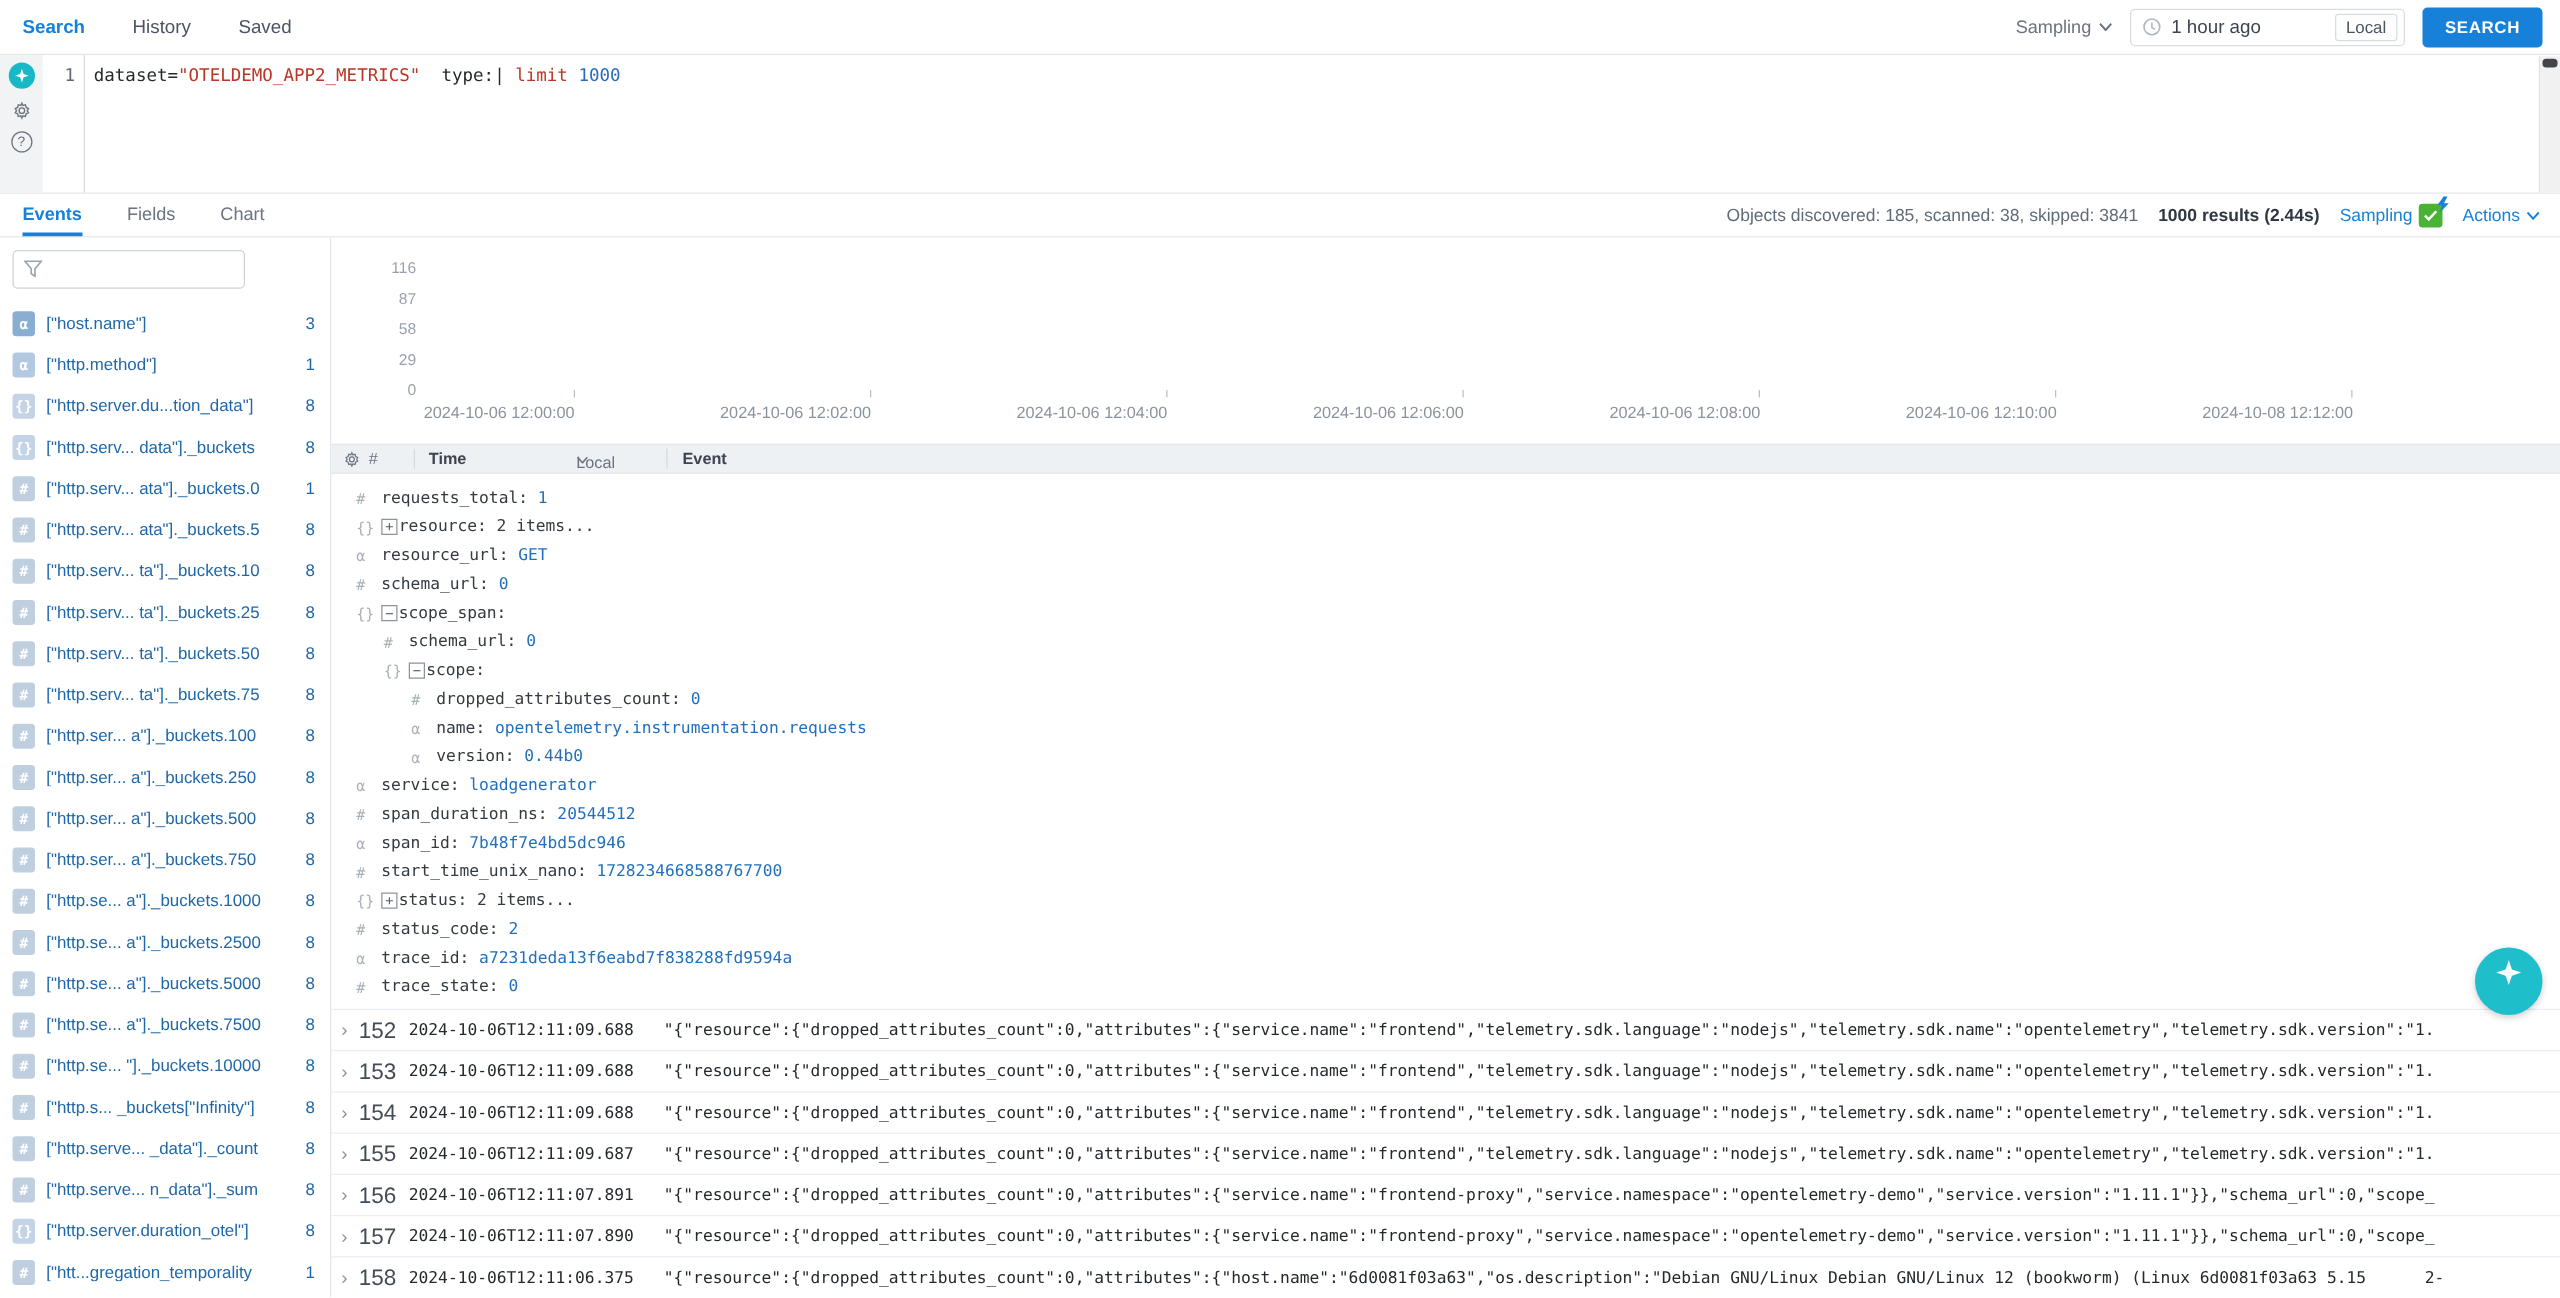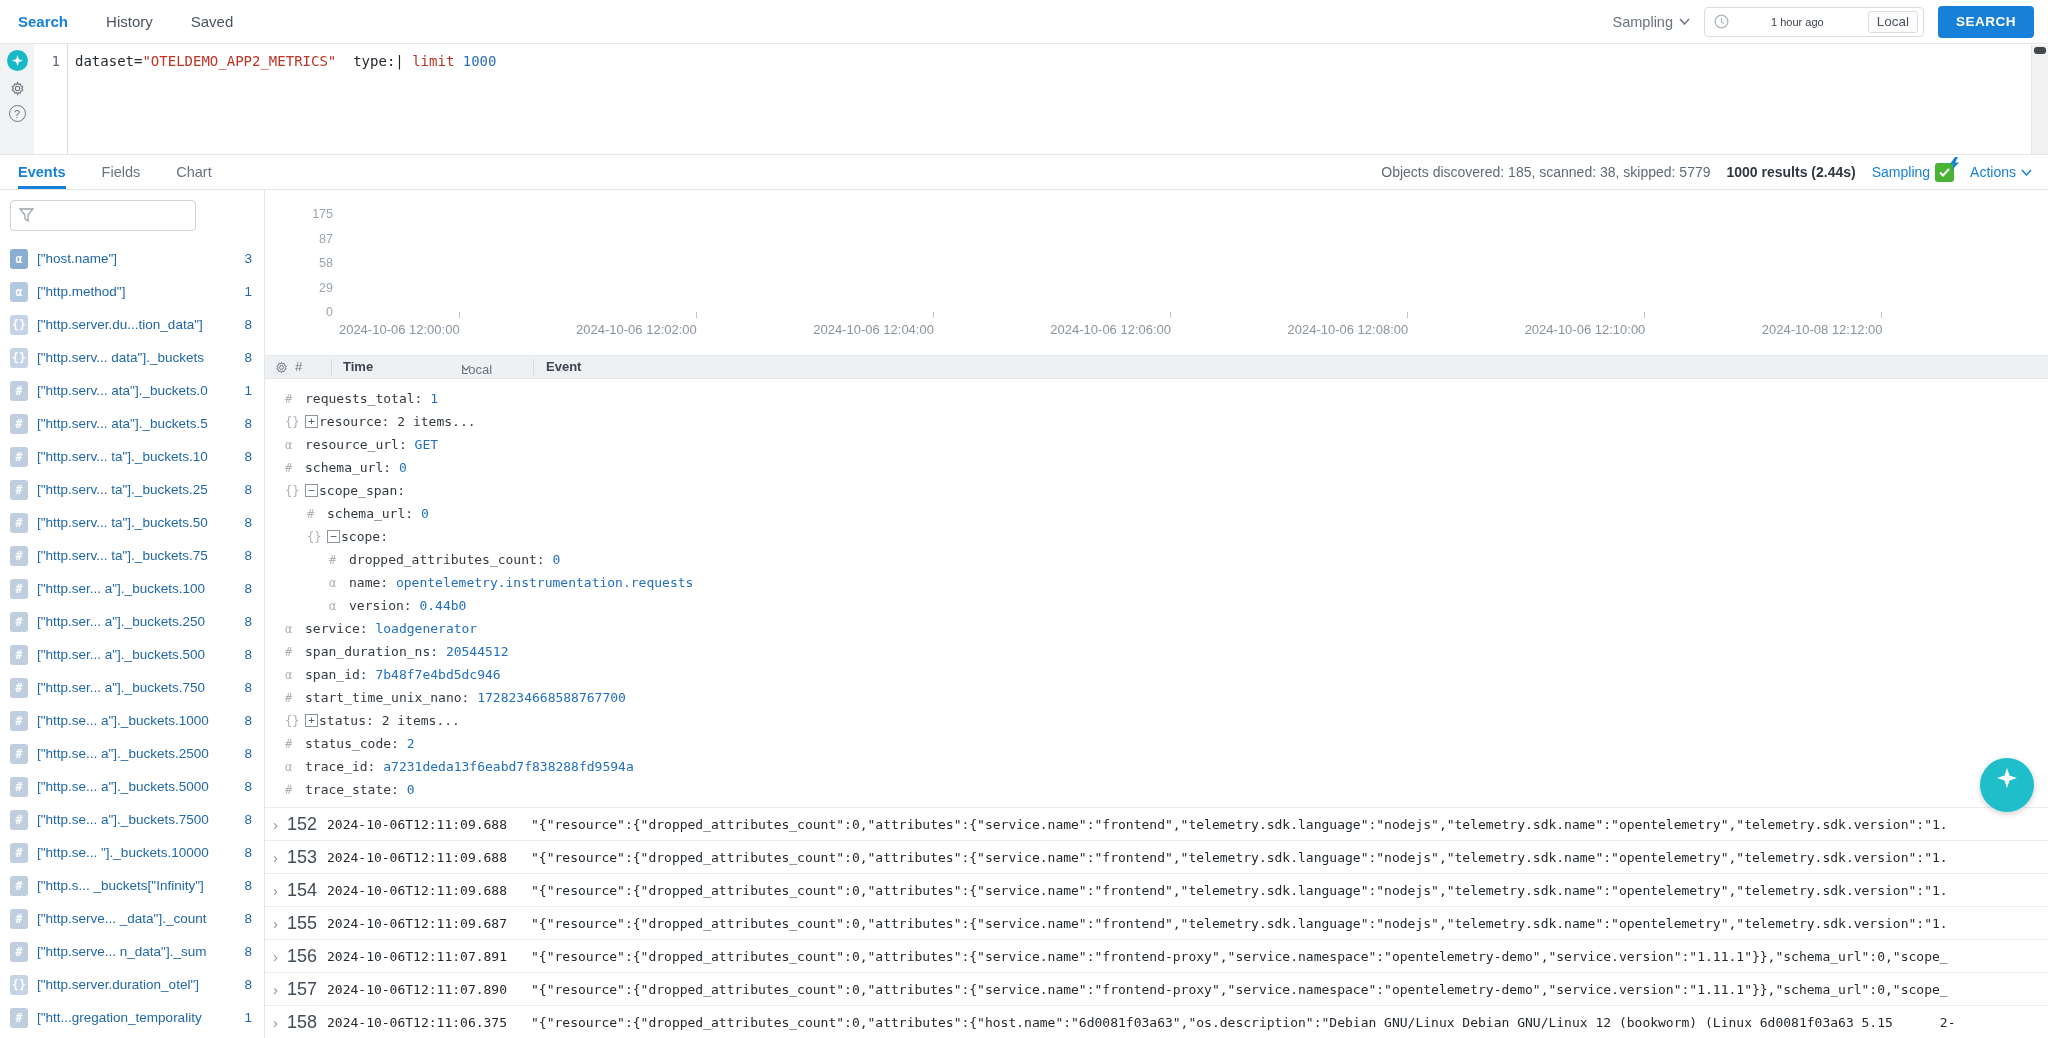--- a/index.html
+++ b/index.html
@@ -10,21 +10,21 @@
   
   .topnav { height:44px; display:flex; align-items:center; justify-content:space-between;
     padding:0 14px 0 18px; border-bottom:1px solid #e4e7ea; background:#fff; }
   .nav-tabs { display:flex; gap:38px; align-items:center; }
   .nav-tab { font-size:15px; color:#4a5463; cursor:pointer; text-decoration:none; }
   .nav-tab.active { color:#1780d8; font-weight:bold; }
   .topnav-right { display:flex; align-items:center; gap:14px; }
   .sampling { display:flex; align-items:center; gap:6px; color:#6a7380; font-size:14.5px; }
   .timebox { display:flex; align-items:center; height:30px; border:1px solid #d9dde1;
     border-radius:4px; padding:0 5px 0 9px; gap:8px; min-width:220px; }
-  .timebox .trange { flex:1; text-align:center; font-size:11px; color:#3c4450; padding-right:2px; }
+  .timebox .trange { flex:1; text-align:left; font-size:15px; color:#3c4450; padding-right:2px; }
   .tz-btn { border:1px solid #d9dde1; background:#fdfdfd; border-radius:3px; height:22px;
     padding:0 8px; font-size:13.5px; color:#4a5463; cursor:pointer; }
   .search-btn { background:#1780d8; color:#fff; border:none; border-radius:4px; height:32px;
     padding:0 18px; font-size:13.5px; font-weight:bold; letter-spacing:.5px; cursor:pointer; }
 
   
   .editor { position:relative; height:111px; border-bottom:1px solid #e4e7ea; display:flex; background:#fff; }
   .editor-gutter { width:34px; background:#f1f3f4; display:flex; flex-direction:column;
     align-items:center; padding-top:6px; gap:7px; }
   .sparkle-btn { width:21px; height:21px; border-radius:50%; background:#17b9c6;
@@ -167,21 +167,21 @@
       </div>
   </section>
 
   <section class="result-bar">
     <div class="rtabs">
       <div class="rtab active">Events</div>
       <div class="rtab">Fields</div>
       <div class="rtab">Chart</div>
     </div>
     <div class="status-right">
-      <span class="status-meta">Objects discovered: 185, scanned: 38, skipped: 5779</span>
+      <span class="status-meta">Objects discovered: 185, scanned: 38, skipped: 3841</span>
       <span class="status-results">1000 results (2.44s)</span>
       <span class="link">
         <span>Sampling</span>
         <span class="check-badge">
           <svg width="11" height="9" viewBox="0 0 11 9">
               <polyline points="1,4.5 4,7.5 10,1" fill="none" stroke="#fff" stroke-width="2"></polyline>
             </svg>
           <svg style="position:absolute;top:-6px;right:-6px" width="11" height="13" viewBox="0 0 11 13">
               <polygon points="6,0 1,7 4.5,7 3,13 10,5.5 6.2,5.5 9,0" fill="#1780d8"></polygon>
             </svg>
@@ -328,21 +328,21 @@
           </div>
         </div>
     </aside>
 
     <div class="content">
       <div class="chart" id="chart">
           <div class="ylab" style="left: 8px; top: 115px;">0</div>
           <div class="ylab" style="left: 8px; top: 90.5px;">29</div>
           <div class="ylab" style="left: 8px; top: 66px;">58</div>
           <div class="ylab" style="left: 8px; top: 41.5px;">87</div>
-          <div class="ylab" style="left: 8px; top: 17px;">175</div>
+          <div class="ylab" style="left: 8px; top: 17px;">116</div>
           <div class="xlab" style="left: 134.286px;">2024-10-06 12:00:00</div>
           <div class="xtick" style="left: 193.571px;"></div>
           <div class="xlab" style="left: 371.429px;">2024-10-06 12:02:00</div>
           <div class="xtick" style="left: 430.714px;"></div>
           <div class="xlab" style="left: 608.571px;">2024-10-06 12:04:00</div>
           <div class="xtick" style="left: 667.857px;"></div>
           <div class="xlab" style="left: 845.714px;">2024-10-06 12:06:00</div>
           <div class="xtick" style="left: 905px;"></div>
           <div class="xlab" style="left: 1082.86px;">2024-10-06 12:08:00</div>
           <div class="xtick" style="left: 1142.14px;"></div>

